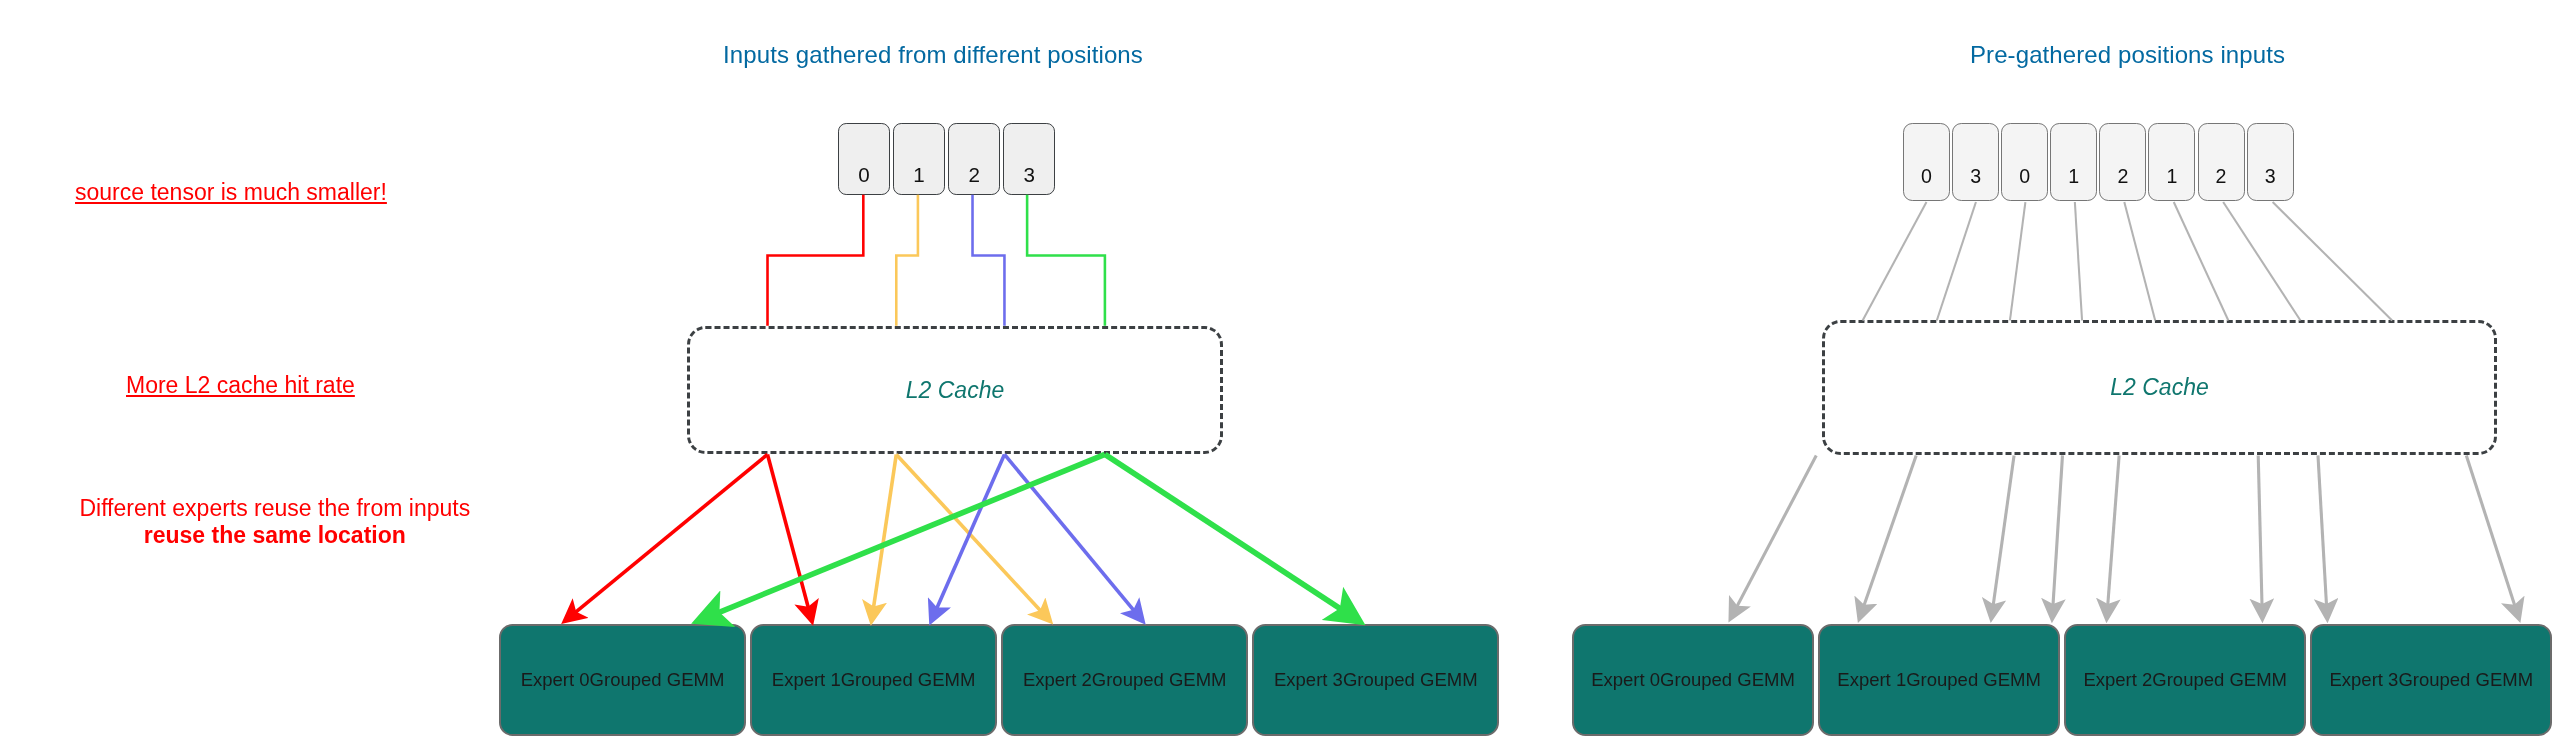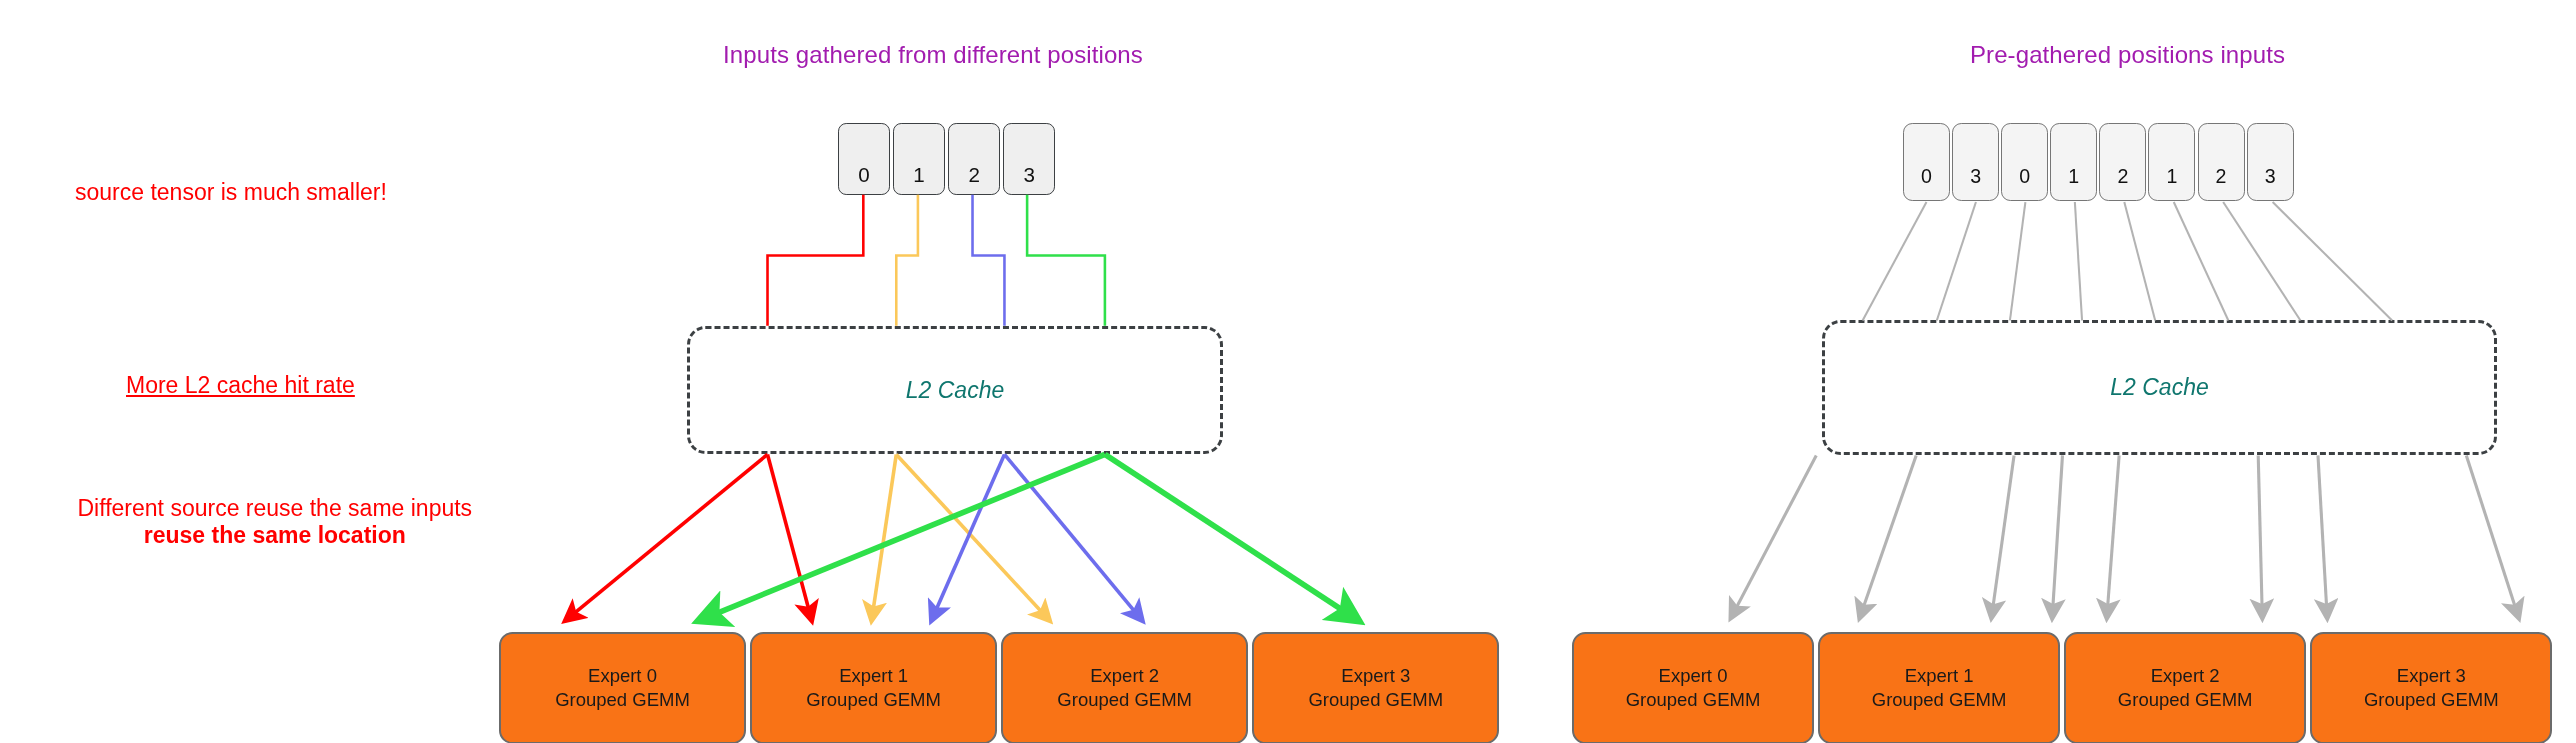--- a/index.html
+++ b/index.html
@@ -13,36 +13,36 @@
   #stage {
     position: relative;
     width: 2660px;
     height: 744px;
     background: #ffffff;
     overflow: hidden;
   }
   .panel-title {
     position: absolute;
     font-size: 24px;
-    color: #a21caf;
+    color: #0369a1;
     white-space: nowrap;
     text-align: center;
     letter-spacing: 0.1px;
   }
   #title-left  { left: 567px; top: 41px; width: 732px; }
   #title-right { left: 1839px; top: 41px; width: 577px; }
 
   .annotation {
     position: absolute;
     color: #ff0000;
     font-size: 23px;
     line-height: 1.18;
     white-space: nowrap;
   }
-  #ann-1 { left: 75px; top: 179px; }
+  #ann-1 { left: 75px; top: 179px; text-decoration: underline; }
   #ann-2 { left: 126px; top: 372px; text-decoration: underline; }
   #ann-3 { left: 9.3px;  top: 495px; text-align: center; width: 531px; white-space: normal; }
   #ann-3 .bold-line { font-weight: bold; display: block; }
 
   
   .token-row {
     position: absolute;
     display: flex;
   }
   .token {
@@ -87,32 +87,31 @@
   #l2-left  { left: 687px; top: 326px; width: 536px; height: 128px; }
   #l2-right { left: 1822px; top: 320px; width: 675px; height: 135px; }
 
   
   .expert-row {
     position: absolute;
     display: flex;
   }
   .expert {
     box-sizing: border-box;
-    background: #f97316;
+    background: #0f766e;
     border: 2.6px solid #6b6b6b;
     border-radius: 13.4px;
     display: flex;
-    flex-direction: column;
+    flex-direction: row;
     align-items: center;
     justify-content: center;
     font-size: 18.5px;
     line-height: 1.32;
     color: #1a1a1a;
     text-align: center;
-    margin-top: 8px;
   }
   #experts-left  { left: 499px; top: 624px; }
   #experts-left .expert  { width: 247px; height: 112px; margin-right: 4.1px; }
   #experts-right { left: 1572px; top: 624px; }
   #experts-right .expert { width: 242px; height: 112px; margin-right: 4.1px; }
 
   svg.wires {
     position: absolute;
     left: 0; top: 0;
     width: 2660px;
@@ -125,21 +124,21 @@
 <body>
 
 <div id="stage">
 
   <div class="panel-title" id="title-left">Inputs gathered from different positions</div>
   <div class="panel-title" id="title-right">Pre-gathered positions inputs</div>
 
   <div class="annotation" id="ann-1">source tensor is much smaller!</div>
   <div class="annotation" id="ann-2">More L2 cache hit rate</div>
   <div class="annotation" id="ann-3">
-    <span>Different source reuse the same inputs</span>
+    <span>Different experts reuse the from inputs</span>
     <span class="bold-line">reuse the same location</span>
   </div>
 
   <div class="token-row" id="tokens-left">
     <div class="token">0</div>
     <div class="token">1</div>
     <div class="token">2</div>
     <div class="token">3</div>
   </div>
 

